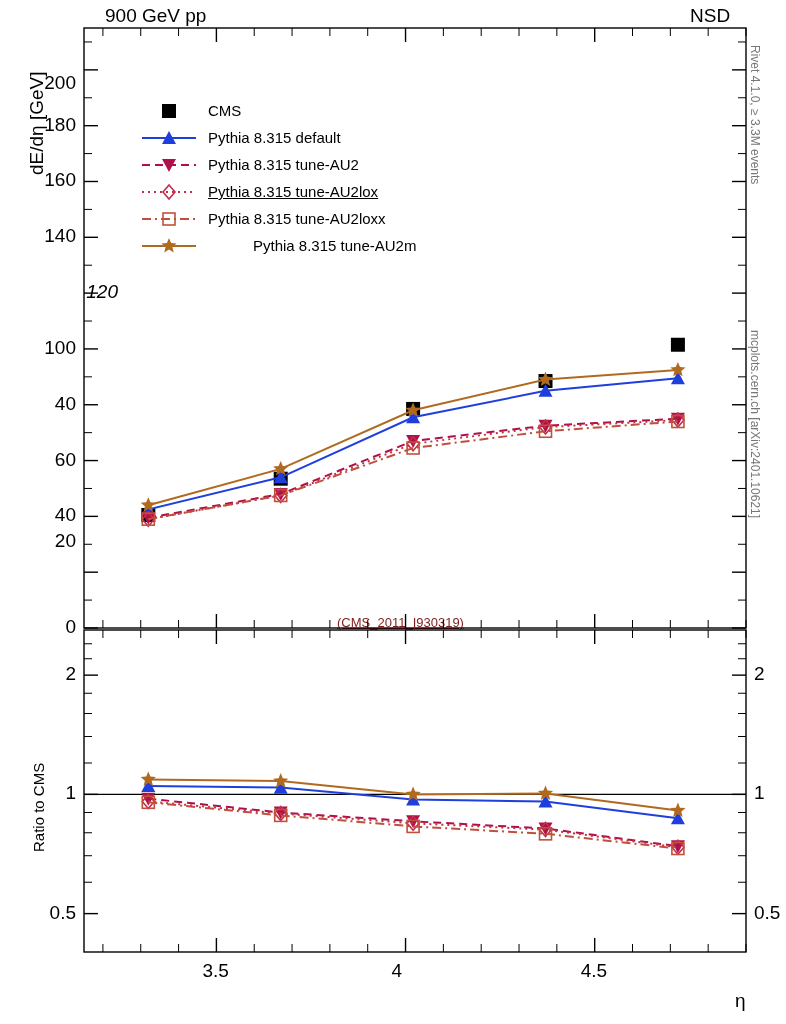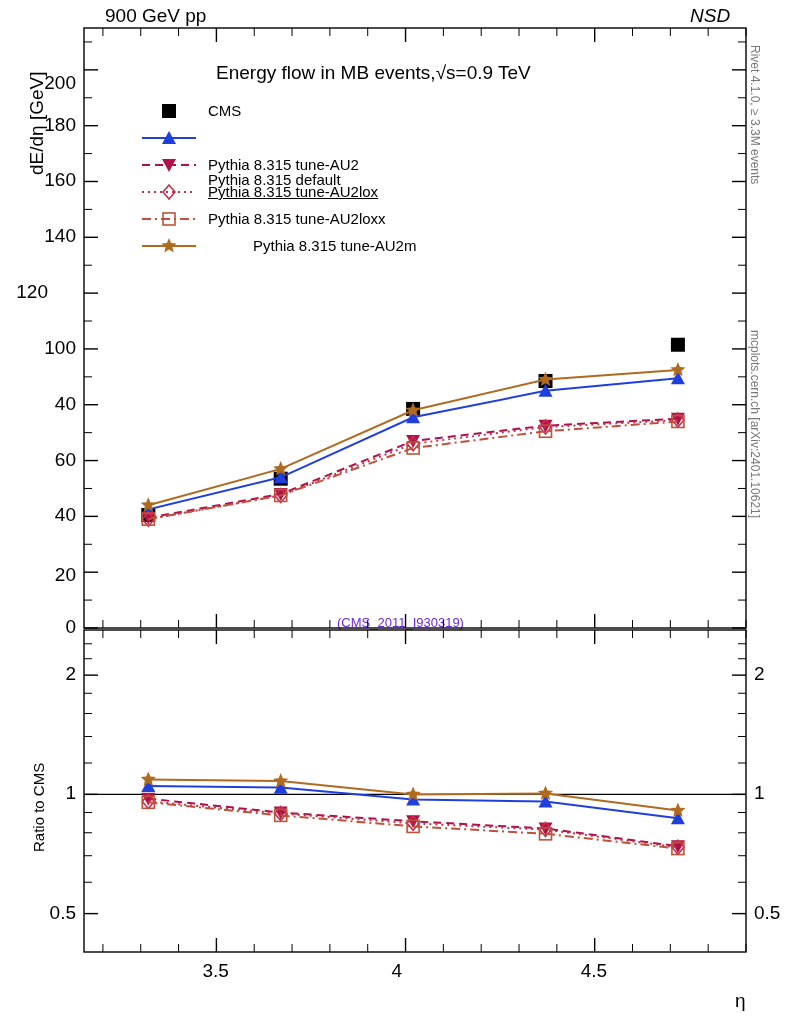--- a/index.html
+++ b/index.html
@@ -6,39 +6,38 @@
   body{width:786px;height:1024px;background:#ffffff;font-family:"Liberation Sans",sans-serif;color:#000;}
   #root{position:relative;width:786px;height:1024px;overflow:hidden;}
   .txt{position:absolute;white-space:nowrap;}
   .vtxt{position:absolute;white-space:nowrap;transform-origin:0 0;}
   svg{position:absolute;left:0;top:0;}
   .hdr{font-size:19px;}
   .axlab{font-size:19px;}
   .tick{font-size:19px;}
   .legend{font-size:15px;}
   .title{font-size:19px;}
-  .watermark{font-size:13px;fill:#aaaaaa;color:#6d28d9;}
+  .watermark{font-size:13px;fill:#aaaaaa;color:#7f1d1d;text-decoration:underline;}
   .side{font-size:12px;color:#777777;}
 </style>
 </head>
 <body>
 
 <div id="root">
 
   <div class="txt hdr" style="left:105px;top:5px;">900 GeV pp</div>
-  <div class="txt hdr" style="left:690px;top:5px;font-style:italic;">NSD</div>
+  <div class="txt hdr" style="left:690px;top:5px;">NSD</div>
 
   <div class="vtxt side" style="left:762px;top:45px;transform:rotate(90deg);">Rivet 4.1.0, ≥ 3.3M events</div>
   <div class="vtxt side" style="left:762px;top:330px;transform:rotate(90deg);">mcplots.cern.ch [arXiv:2401.10621]</div>
 
   <div class="vtxt axlab" style="left:26px;top:175px;transform:rotate(-90deg);">dE/dη [GeV]</div>
   <div class="vtxt" style="left:30px;top:852px;transform:rotate(-90deg);font-size:15px;">Ratio to CMS</div>
   <div class="txt axlab" style="left:735px;top:990px;">η</div>
 
-  <div class="txt title" style="left:216px;top:62px;">Energy flow in MB events,√s=0.9 TeV</div>
   <div class="txt watermark" style="left:337px;top:615px;">(CMS_2011_I930319)</div>
 
   <svg width="786" height="1024">
 
     <rect x="84" y="28" width="662" height="600" fill="none" stroke="#000" stroke-width="1.4"></rect>
 
     <rect x="84" y="630" width="662" height="322" fill="none" stroke="#000" stroke-width="1.4"></rect>
     <g id="gen">
         <line x1="84" y1="628" x2="98" y2="628" stroke="#000" stroke-width="1.4"></line>
         <line x1="746" y1="628" x2="732" y2="628" stroke="#000" stroke-width="1.4"></line>
@@ -246,26 +245,26 @@
         <polygon points="413.1,786.4 415.2,791.5 420.7,791.9 416.5,795.5 417.8,800.8 413.1,798.0 408.4,800.8 409.7,795.5 405.5,791.9 411.0,791.5" fill="#b06a20"></polygon>
         <polygon points="545.5,371.6 547.6,376.7 553.1,377.2 548.9,380.7 550.2,386.1 545.5,383.2 540.8,386.1 542.1,380.7 537.9,377.2 543.4,376.7" fill="#b06a20"></polygon>
         <polygon points="545.5,785.5 547.6,790.6 553.1,791.0 548.9,794.6 550.2,800.0 545.5,797.1 540.8,800.0 542.1,794.6 537.9,791.0 543.4,790.6" fill="#b06a20"></polygon>
         <polygon points="677.9,361.9 680.0,366.9 685.5,367.4 681.3,371.0 682.6,376.3 677.9,373.5 673.2,376.3 674.5,371.0 670.3,367.4 675.8,366.9" fill="#b06a20"></polygon>
         <polygon points="677.9,802.6 680.0,807.7 685.5,808.1 681.3,811.7 682.6,817.1 677.9,814.2 673.2,817.1 674.5,811.7 670.3,808.1 675.8,807.7" fill="#b06a20"></polygon>
       </g>
   </svg>
 
   <div id="ticklabels">
       <div class="txt tick" style="left: auto; top: 616px; right: 710px;">0</div>
-      <div class="txt tick" style="left: auto; top: 564px; right: 710px;">20</div>
+      <div class="txt tick" style="left: auto; top: 530px; right: 710px;">20</div>
       <div class="txt tick" style="left: auto; top: 504.372px; right: 710px;">40</div>
       <div class="txt tick" style="left: auto; top: 448.558px; right: 710px;">60</div>
       <div class="txt tick" style="left: auto; top: 392.744px; right: 710px;">40</div>
       <div class="txt tick" style="left: auto; top: 336.93px; right: 710px;">100</div>
-      <div class="txt tick" style="left: auto; top: 281.116px; right: 738px;">120</div>
+      <div class="txt tick" style="left: auto; top: 281.116px; right: 668px; font-style: italic;">120</div>
       <div class="txt tick" style="left: auto; top: 225.302px; right: 710px;">140</div>
       <div class="txt tick" style="left: auto; top: 169.488px; right: 710px;">160</div>
       <div class="txt tick" style="left: auto; top: 113.674px; right: 710px;">180</div>
       <div class="txt tick" style="left: auto; top: 72px; right: 710px;">200</div>
       <div class="txt tick" style="left: auto; top: 901.613px; right: 710px;">0.5</div>
       <div class="txt tick" style="left: 754px; top: 901.613px;">0.5</div>
       <div class="txt tick" style="left: auto; top: 782.374px; right: 710px;">1</div>
       <div class="txt tick" style="left: 754px; top: 782.374px;">1</div>
       <div class="txt tick" style="left: auto; top: 663.134px; right: 710px;">2</div>
       <div class="txt tick" style="left: 754px; top: 663.134px;">2</div>
@@ -278,21 +277,21 @@
         <svg width="58" height="22" style="position: absolute; left: 0px; top: 0px;">
           <rect x="22" y="4" width="14" height="14" fill="#000000"></rect>
         </svg>
         <span class="legend" style="position: absolute; left: 68px; top: 2px; white-space: nowrap;">CMS</span>
       </div>
       <div style="position: absolute; left: 140px; top: 127px;">
         <svg width="58" height="22" style="position: absolute; left: 0px; top: 0px;">
           <line x1="2" y1="11" x2="56" y2="11" stroke="#1f3fdd" stroke-width="2"></line>
           <polygon points="29,4 36,17 22,17" fill="#1f3fdd"></polygon>
         </svg>
-        <span class="legend" style="position: absolute; left: 68px; top: 2px; white-space: nowrap; margin-top: 42px;">Pythia 8.315 default</span>
+        <span class="legend" style="position: absolute; left: 68px; top: 2px; white-space: nowrap;">Pythia 8.315 default</span>
       </div>
       <div style="position: absolute; left: 140px; top: 154px;">
         <svg width="58" height="22" style="position: absolute; left: 0px; top: 0px;">
           <line x1="2" y1="11" x2="56" y2="11" stroke="#b0104a" stroke-width="2" stroke-dasharray="8,5"></line>
           <polygon points="29,18 36,5 22,5" fill="#b0104a"></polygon>
         </svg>
         <span class="legend" style="position: absolute; left: 68px; top: 2px; white-space: nowrap;">Pythia 8.315 tune-AU2</span>
       </div>
       <div style="position: absolute; left: 140px; top: 181px;">
         <svg width="58" height="22" style="position: absolute; left: 0px; top: 0px;">

